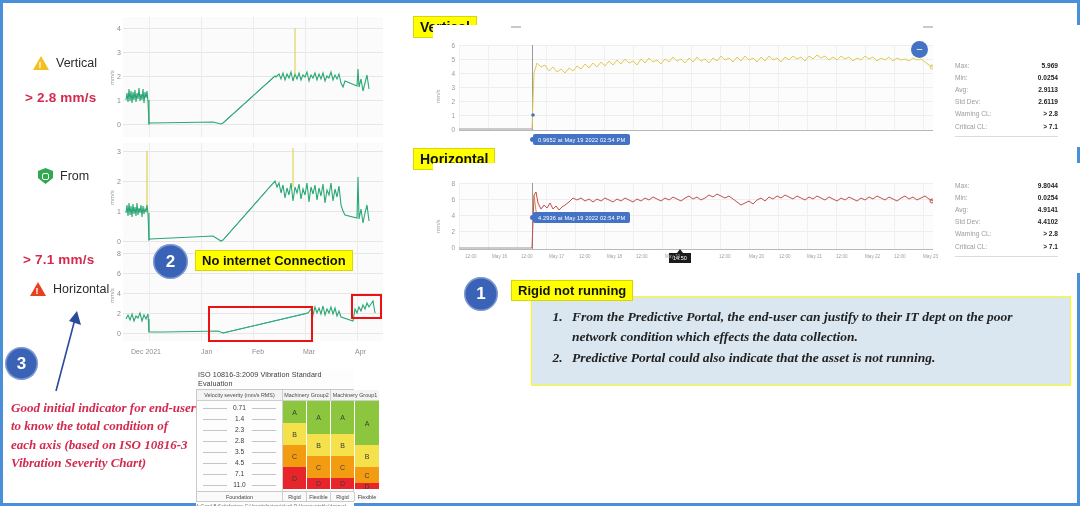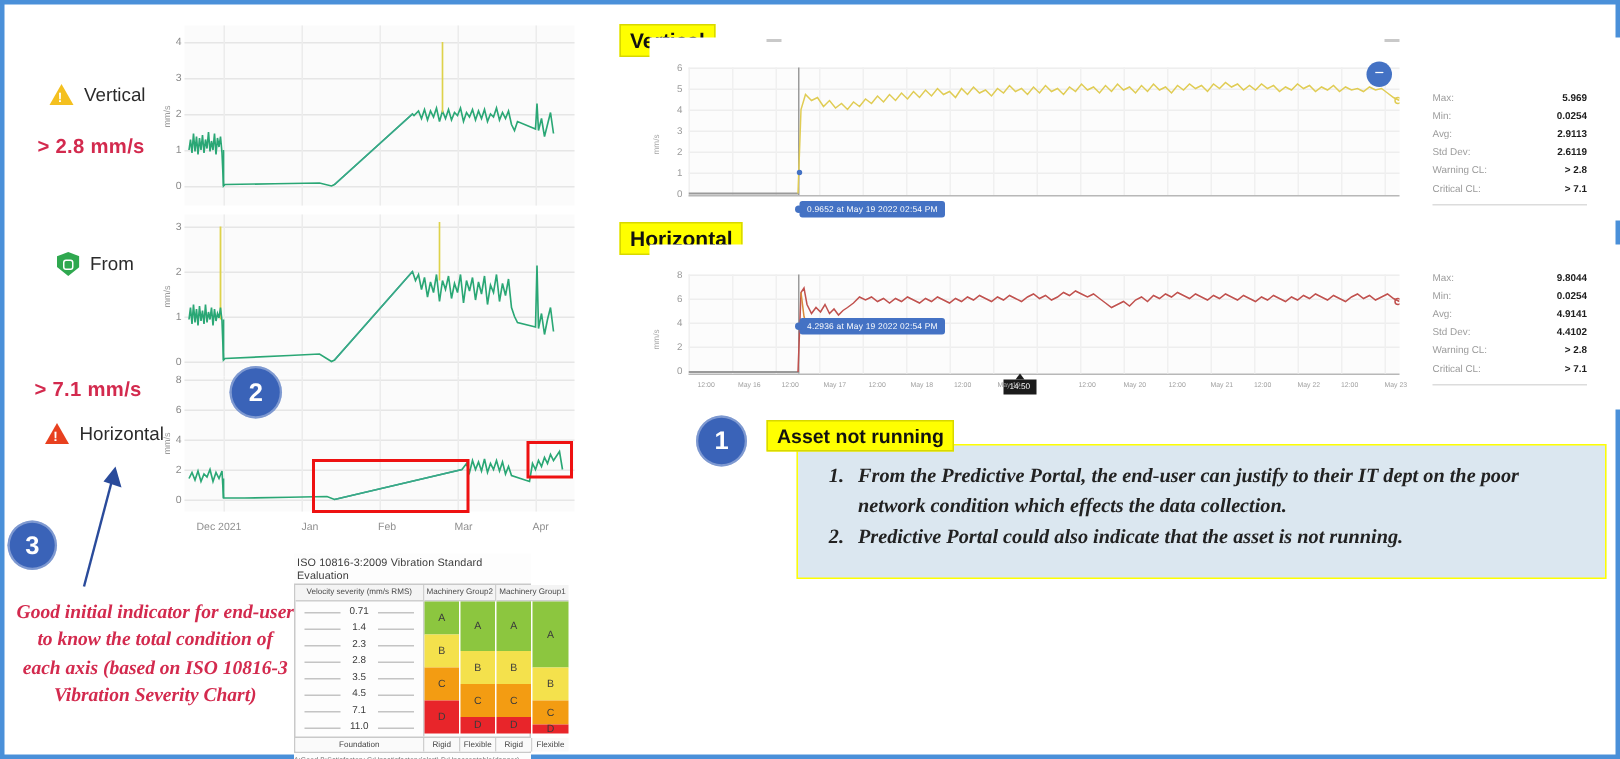--- a/index.html
+++ b/index.html
@@ -211,29 +211,30 @@
     <div class="xlab" style="left:128px;top:345px;">Dec 2021</div>
     <div class="xlab" style="left:198px;top:345px;">Jan</div>
     <div class="xlab" style="left:249px;top:345px;">Feb</div>
     <div class="xlab" style="left:300px;top:345px;">Mar</div>
     <div class="xlab" style="left:352px;top:345px;">Apr</div>
 
     <div class="redbox" style="left:205px;top:303px;width:105px;height:36px;"></div>
     <div class="redbox" style="left:348px;top:291px;width:31px;height:25px;"></div>
 
     <div class="badge" style="left:150px;top:241px;width:35px;height:35px;">2</div>
+    <div class="hl" style="left:192px;top:247px;">No internet Connection</div>
 
     <div class="badge" style="left:2px;top:344px;width:33px;height:33px;">3</div>
     <div class="arrow" style="position:absolute;left:45px;top:300px;">
       <svg width="45" height="90" viewBox="0 0 45 90">
         <line x1="8" y1="88" x2="27" y2="16" stroke="#2a4b9b" stroke-width="1.6"></line>
         <polygon points="29,8 33,22 21,18" fill="#2a4b9b"></polygon>
       </svg>
     </div>
-    <div class="note" style="left:8px;top:396px;text-align:center;">Good initial indicator for end-user to know the total condition of each axis (based on ISO 10816-3 Vibration Severity Chart)</div>
+    <div class="note" style="left:8px;top:396px;">Good initial indicator for end-user to know the total condition of each axis (based on ISO 10816-3 Vibration Severity Chart)</div>
 
     <div class="iso">
       <div class="iso-title">ISO 10816-3:2009 Vibration Standard Evaluation</div>
       <div class="iso-grid">
         <div class="iso-hdr">Velocity severity (mm/s RMS)</div>
         <div class="iso-hdr" style="grid-column:span 2;">Machinery Group2</div>
         <div class="iso-hdr" style="grid-column:span 2;border-right:none;">Machinery Group1</div>
 
         <div class="iso-sev" style="grid-row:span 1;padding:1px 0;">
           <div>0.71</div>
@@ -451,21 +452,21 @@
         <div class="srow">
             <span class="sk">Critical CL:</span>
             <span class="sv">&gt; 7.1</span>
           </div>
         <div class="sep"></div>
       </div>
     </div>
 
     <div class="badge" style="left:461px;top:274px;width:34px;height:34px;">1</div>
     <div class="underline-bit" style="left:604px;top:283px;">s:</div>
-    <div class="hl" style="left:508px;top:277px;font-size:13px;z-index:3;">Asset not running</div>
+    <div class="hl" style="left:508px;top:277px;font-size:13px;z-index:3;">Rigid not running</div>
 
     <div class="infobox" style="left:528px;top:293px;width:540px;height:90px;">
       <ol>
         <li>From the Predictive Portal, the end-user can justify to their IT dept on the poor network condition which effects the data collection.</li>
         <li>Predictive Portal could also indicate that the asset is not running.</li>
       </ol>
     </div>
   </div>
 </div>
 

